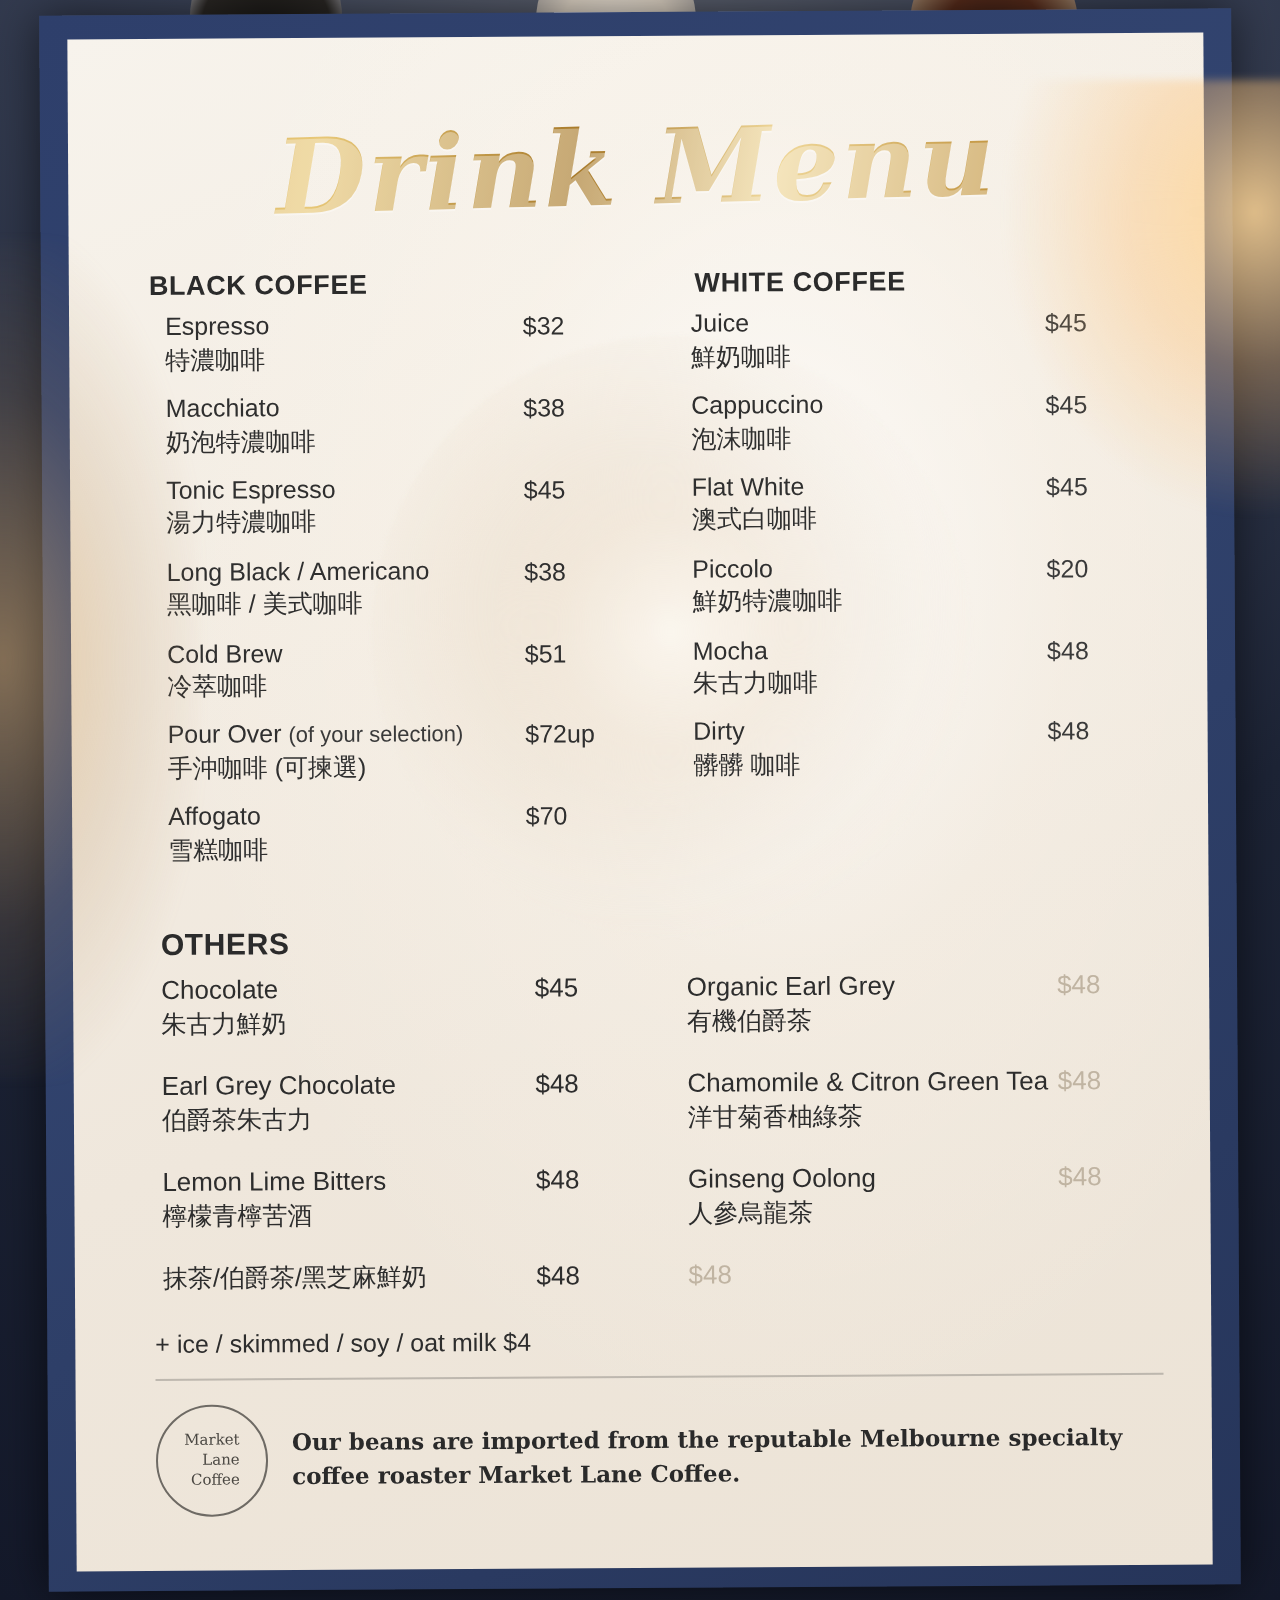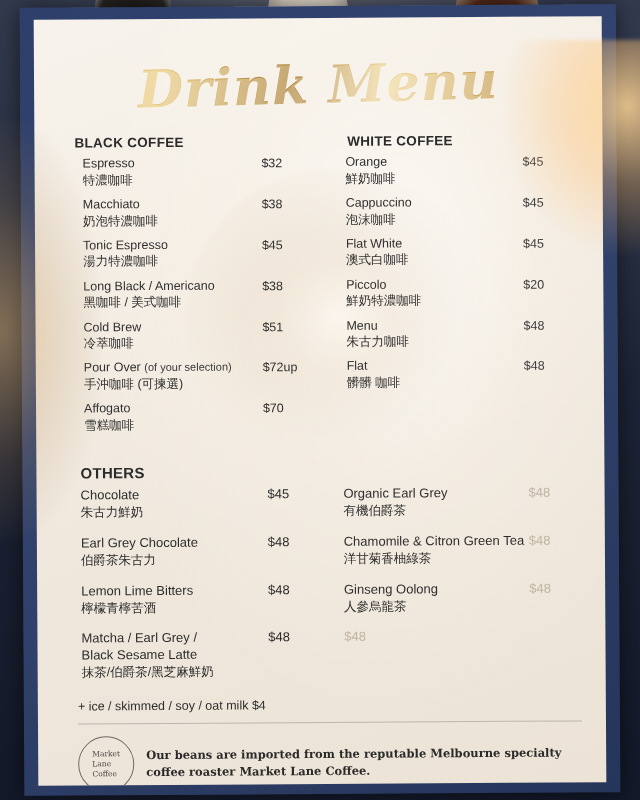--- a/index.html
+++ b/index.html
@@ -111,21 +111,21 @@
   }
   .rule{height:1px;background:#8d8a84;opacity:.5;margin:10px 6px 0 6px;}
 
   .footer{
     display:flex;align-items:center;margin:12px 6px 0 6px;
   }
   .stamp{
     width:54px;height:54px;border-radius:50%;
     border:1.5px solid #6e6a64;
     display:flex;flex-direction:column;align-items:center;justify-content:center;
-    font-size:7.5px;line-height:1.35;color:#4a4742;text-align:left;
+    font-size:7.5px;line-height:1.35;color:#4a4742;text-align:right;
     font-family:"DejaVu Serif",serif;
     flex:none;margin-right:12px;
   }
   .foot-text{
     font-family:"DejaVu Serif",serif;font-weight:bold;
     font-size:11.5px;color:#2a2a2a;line-height:1.5;
   }
 </style>
 </head>
 <body>
@@ -209,21 +209,21 @@
               </div>
               <div class="price">$70</div>
             </div>
           </div>
 
           <div class="col-right">
             <div class="sec-head">WHITE COFFEE</div>
 
             <div class="item">
               <div class="names" style="padding-left:4px">
-                <div class="en">Orange</div>
+                <div class="en">Juice</div>
                 <div class="zh">鮮奶咖啡</div>
               </div>
               <div class="price right-col">$45</div>
             </div>
 
             <div class="item">
               <div class="names" style="padding-left:4px">
                 <div class="en">Cappuccino</div>
                 <div class="zh">泡沫咖啡</div>
               </div>
@@ -241,29 +241,29 @@
             <div class="item">
               <div class="names" style="padding-left:4px">
                 <div class="en">Piccolo</div>
                 <div class="zh">鮮奶特濃咖啡</div>
               </div>
               <div class="price right-col">$20</div>
             </div>
 
             <div class="item">
               <div class="names" style="padding-left:4px">
-                <div class="en">Menu</div>
+                <div class="en">Mocha</div>
                 <div class="zh">朱古力咖啡</div>
               </div>
               <div class="price right-col">$48</div>
             </div>
 
             <div class="item">
               <div class="names" style="padding-left:4px">
-                <div class="en">Flat</div>
+                <div class="en">Dirty</div>
                 <div class="zh">髒髒 咖啡</div>
               </div>
               <div class="price right-col">$48</div>
             </div>
           </div>
         </div>
 
         <div class="sec-head others">OTHERS</div>
 
         <div class="others-wrap">
@@ -288,22 +288,20 @@
             <div class="o-item">
               <div class="names">
                 <div class="o-en">Lemon Lime Bitters</div>
                 <div class="o-zh">檸檬青檸苦酒</div>
               </div>
               <div class="o-price">$48</div>
             </div>
 
             <div class="o-item">
               <div class="names">
-                <div class="o-en" style="white-space:pre-line">Matcha / Earl Grey /
-Black Sesame Latte</div>
                 <div class="o-zh">抹茶/伯爵茶/黑芝麻鮮奶</div>
               </div>
               <div class="o-price">$48</div>
             </div>
           </div>
 
           <div class="others-right">
             <div class="o-item">
               <div class="names" style="padding-left:0">
                 <div class="o-en">Organic Earl Grey</div>

